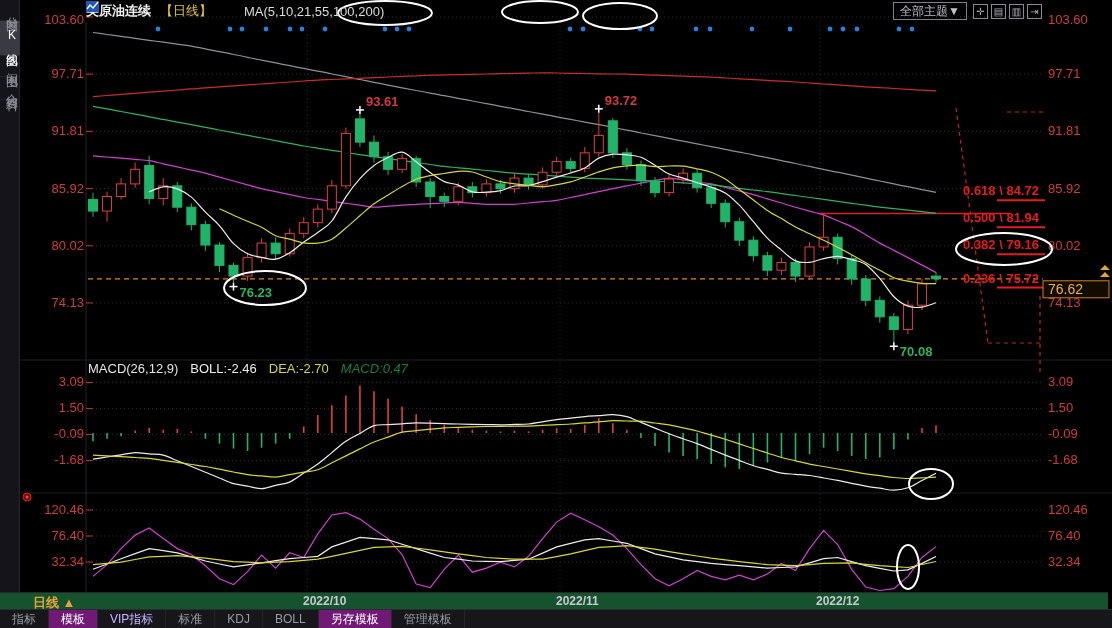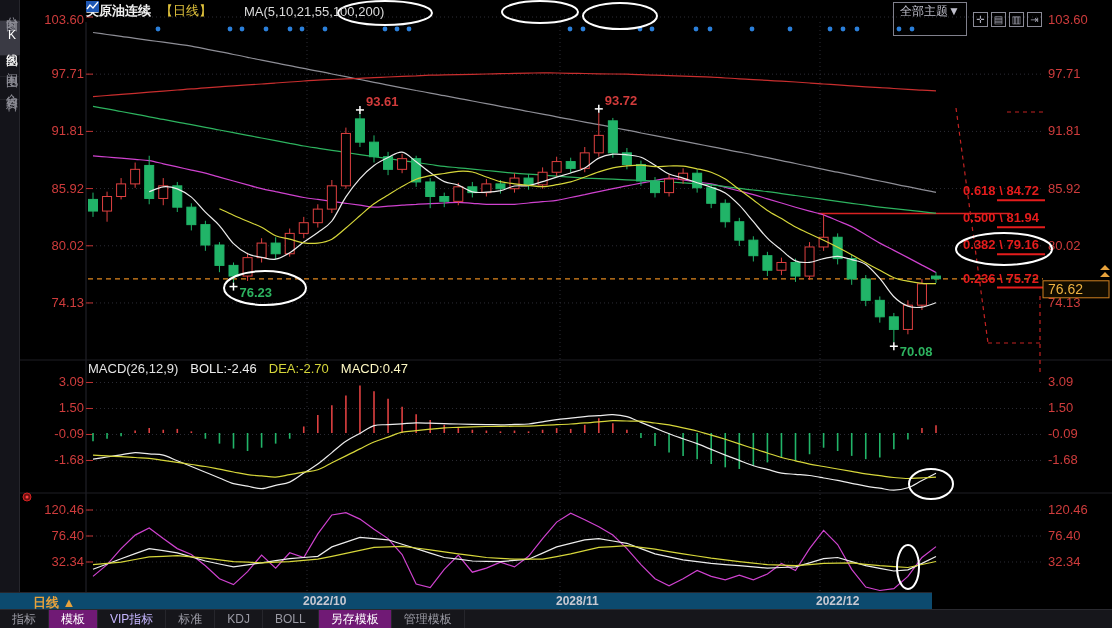--- a/index.html
+++ b/index.html
@@ -10,27 +10,27 @@
   .sidebar{position:absolute;left:0;top:0;width:20px;height:592px;background:#14141a;border-right:1px solid #26262c;z-index:5;}
   .side-item{writing-mode:vertical-rl;text-orientation:upright;letter-spacing:2px;color:#8d8d96;font-size:12px;padding:7px 0;width:20px;text-align:center;border-bottom:1px solid #222228;cursor:pointer;}
   .side-item.active{background:#3a3a44;color:#fff;}
   
   .topbar{position:absolute;left:86px;top:0;height:22px;display:flex;align-items:center;gap:9px;z-index:6;font-size:13px;white-space:nowrap;}
   .symbol{color:#f0f0f0;font-weight:bold;}
   .period-tag{color:#e0c23c;}
   .ma-params{color:#dcdcdc;}
   .chart-ic{display:inline-block;width:14px;height:13px;}
   .topbar-right{position:absolute;right:70px;top:2px;display:flex;align-items:center;gap:6px;z-index:6;}
-  .theme-btn{border:1px solid #80808c;color:#c0c0cc;font-size:12px;padding:0 6px;height:34px;line-height:16px;cursor:pointer;}
+  .theme-btn{border:1px solid #80808c;color:#c0c0cc;font-size:12px;padding:0 6px;height:18px;line-height:16px;cursor:pointer;}
   .tool-ic{width:15px;height:15px;border:1px solid #8a8a96;color:#a8a8b6;font-size:10px;line-height:13px;text-align:center;cursor:pointer;}
   
   .pane-header{position:absolute;left:88px;display:flex;gap:12px;font-size:13px;z-index:6;white-space:nowrap;}
   .pane-header .pname{color:#e4e4e4;}
   
-  .daterow{position:absolute;left:0;top:592px;width:932px;height:17px;background:#0c4a6e;border-top:1px solid #26262c;z-index:6;font-size:12px;color:#b8b8c0;}
+  .daterow{position:absolute;left:0;top:592px;width:1108px;height:17px;background:#14532d;border-top:1px solid #26262c;z-index:6;font-size:12px;color:#b8b8c0;}
   .period-label{position:absolute;left:33px;top:1px;color:#e8a23c;font-weight:bold;font-size:13px;cursor:pointer;}
   .d-label{position:absolute;top:1px;font-weight:bold;color:#c9c9d2;}
   .tabrow{position:absolute;left:0;top:609px;width:1112px;height:27px;background:#16161b;border-top:1px solid #2a2a30;display:flex;z-index:6;}
   .tab{font-size:12px;color:#9a9aa4;padding:2px 12px;border-right:1px solid #26262c;cursor:pointer;line-height:15px;}
   .tab.active{background:#701a75;color:#fff;}
   .tab.vip{color:#c4b5fd;}
 </style>
 </head>
 <body>
 
@@ -381,26 +381,26 @@
         <span class="tool-ic">▤</span>
         <span class="tool-ic">▥</span>
         <span class="tool-ic">⇥</span>
       </span>
   </div>
 
   <div class="pane-header" id="macdHeader" style="top:361px;">
     <span class="pname">MACD(26,12,9)</span>
   <span style="color: rgb(236, 236, 236);">BOLL:-2.46</span>
       <span style="color: rgb(214, 214, 58);">DEA:-2.70</span>
-      <span style="color: #fef9c3;">MACD:0.47</span>
+      <span style="color: #15803d; font-style: italic;">MACD:0.47</span>
     </div>
 
   <div class="daterow">
     <span class="period-label">日线 ▲</span>
-    <span id="dateLabels"><span class="d-label" style="left: 303px;">2022/10</span><span class="d-label" style="left: 556px;">2028/11</span><span class="d-label" style="left: 816px;">2022/12</span></span>
+    <span id="dateLabels"><span class="d-label" style="left: 303px;">2022/10</span><span class="d-label" style="left: 556px;">2022/11</span><span class="d-label" style="left: 816px;">2022/12</span></span>
   </div>
 
   <div class="tabrow" id="tabRow">
       <div class="tab">指标</div>
       <div class="tab active">模板</div>
       <div class="tab vip">VIP指标</div>
       <div class="tab">标准</div>
       <div class="tab">KDJ</div>
       <div class="tab">BOLL</div>
       <div class="tab active">另存模板</div>

